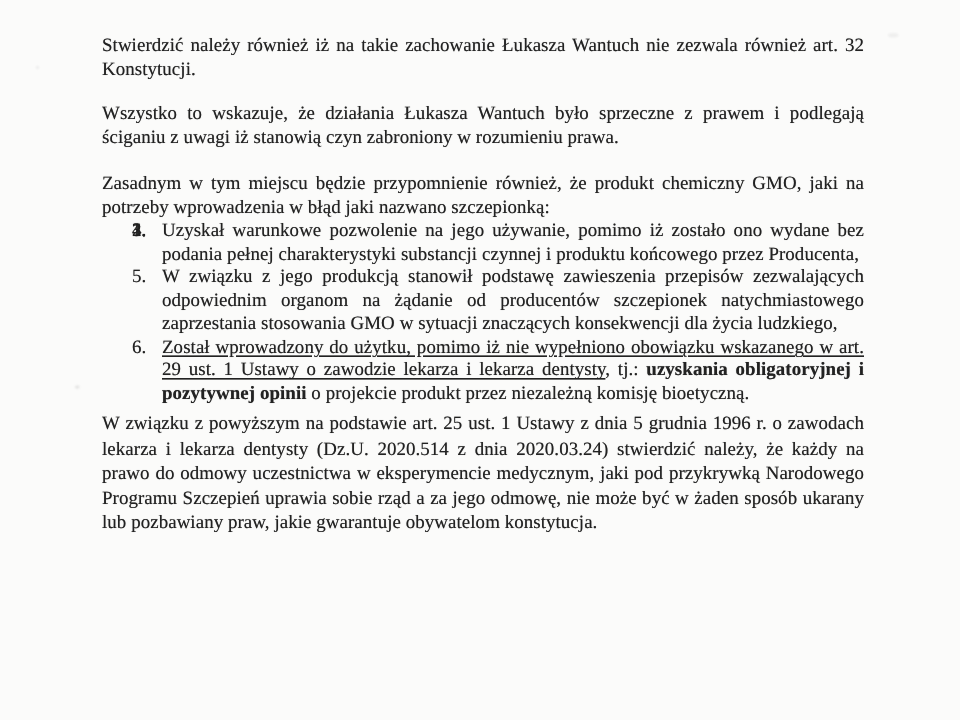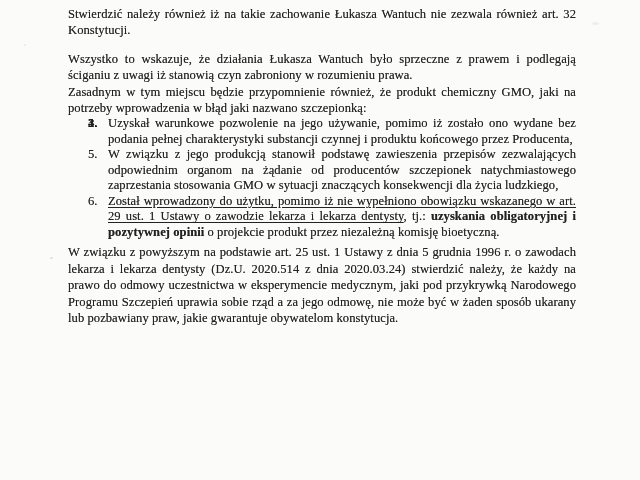--- a/index.html
+++ b/index.html
@@ -11,32 +11,32 @@
     background: #fbfbfa;
     font-family: "Liberation Serif", "DejaVu Serif", serif;
     color: #222;
     position: relative;
   }
   .page {
     position: absolute;
     left: 68px;
     top: 0;
     width: 508px;
-    padding-top: 6px;
+    padding-top: 22px;
     text-shadow: 0 0 0.45px rgba(20,20,20,0.55);
   }
   .para {
     margin: 0;
     font-size: 12.6px;
     line-height: 16.4px;
     text-align: justify;
     letter-spacing: 0.05px;
   }
   .para.p1 { margin-bottom: 12px; }
-  .para.p2 { }
+  .para.p2 { margin-bottom: 14px; }
   .para.p3 { margin-bottom: 0; }
   .numlist {
     margin: 0 0 4px 0;
     font-size: 12.6px;
     line-height: 15.5px;
   }
   .numlist .item {
     position: relative;
     padding-left: 40px;
     text-align: justify;

